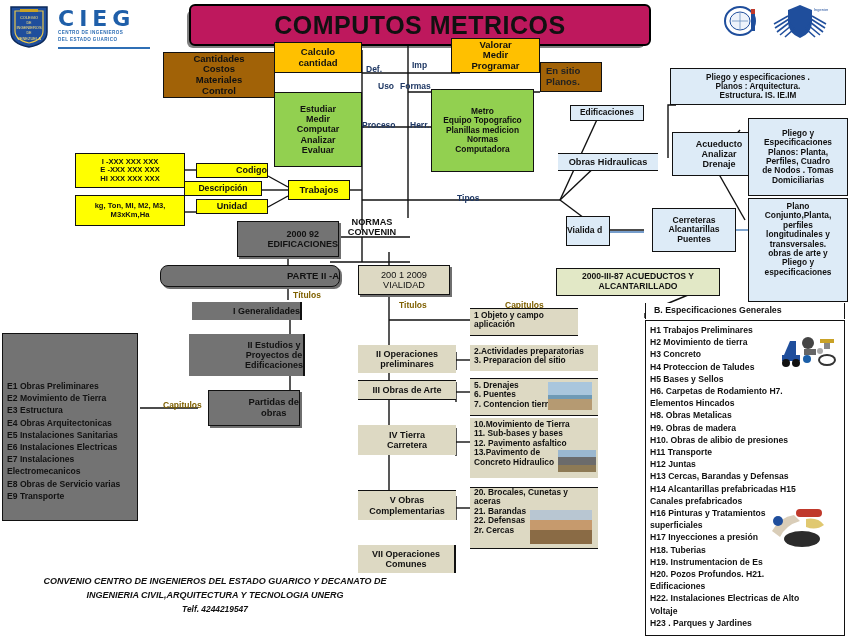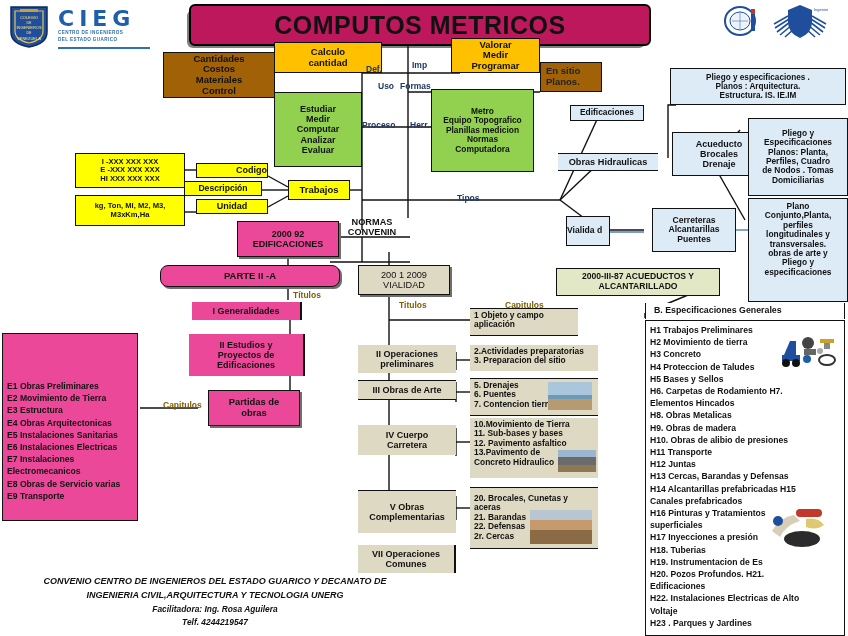--- a/index.html
+++ b/index.html
@@ -7,21 +7,21 @@
        font-family:"Liberation Sans","DejaVu Sans",sans-serif;color:#111;}
   .box{position:absolute;box-sizing:border-box;display:flex;align-items:center;
        justify-content:center;text-align:center;line-height:1.12;}
   .bd{border:1.5px solid #111;}
   .shadow{box-shadow:2px 2px 0 #6f6f6f;}
   .blue{background:#a16207;}
   .lblue{background:#ddebf7;}
   .orange{background:#ffc000;}
   .green{background:#92d050;}
   .yellow{background:#ffff00;}
-  .pink{background:#ec4899;}
+  .pink{background:#737373;justify-content:flex-end;}
   .tan{background:#ddd9c3;}
   .olive{background:#e2e8c6;}
   .white{background:#ffffff;}
   .t-left{justify-content:flex-start;text-align:left;}
   .t-top{align-items:flex-start;}
   .title-wrap{position:absolute;left:181px;top:4px;width:458px;height:38px;}
   .title-shadow{position:absolute;left:6px;top:6px;width:100%;height:100%;
      background:#808080;border-radius:6px;}
   .title-main{position:absolute;left:0;top:0;width:100%;height:100%;
      background:#be185d;border:2.5px solid #000;border-radius:6px;
@@ -172,21 +172,21 @@
   <path class="ln" d="M645 313 V318"></path>
 </svg>
 
 <div class="box bd blue" style="left:163px;top:52px;width:112px;height:46px;font-size:9.5px;font-weight:bold;">
   <span style="white-space:pre-line">Cantidades
 Costos
 Materiales
 Control</span>
 </div>
 
-<div class="box bd orange" style="left:274px;top:42px;width:108px;height:31px;font-size:9.5px;font-weight:bold;">
+<div class="box bd orange" style="left:274px;top:42px;width:88px;height:31px;font-size:9.5px;font-weight:bold;">
   <span style="white-space:pre-line">Calculo
 cantidad</span>
 </div>
 
 <div class="box bd orange" style="left:451px;top:38px;width:89px;height:35px;font-size:9.5px;font-weight:bold;">
   <span style="white-space:pre-line">Valorar
 Medir
 Programar</span>
 </div>
 
@@ -259,21 +259,21 @@
 </div>
 
 <div class="box bd lblue" style="left:670px;top:68px;width:176px;height:37px;font-size:8.2px;font-weight:bold;">
   <span style="white-space:pre-line">Pliego y especificaciones .
 Planos : Arquitectura.
 Estructura. IS. IE.IM</span>
 </div>
 
 <div class="box bd lblue" style="left:672px;top:132px;width:94px;height:44px;font-size:9px;font-weight:bold;">
   <span style="white-space:pre-line">Acueducto
-Brocales
+Analizar
 Drenaje</span>
 </div>
 
 <div class="box bd lblue" style="left:748px;top:118px;width:100px;height:78px;font-size:8.4px;font-weight:bold;">
   <span style="white-space:pre-line">Pliego y
 Especificaciones
 Planos: Planta,
 Perfiles, Cuadro
 de Nodos . Tomas
 Domiciliarias</span>
@@ -370,37 +370,37 @@
   <span>III Obras de Arte</span>
 </div>
 <div class="box tan t-left t-top" style="left:470px;top:378px;width:128px;height:38px;font-size:8.4px;padding:2px 4px;font-weight:bold;border-top:1.5px solid #111;border-bottom:1.5px solid #111;">
   <span style="white-space:pre-line">5. Drenajes
 6. Puentes
 7. Contencion tierra</span>
   <div class="imgph ph-bridge" style="left:78px;top:3px;width:44px;height:28px;"></div>
 </div>
 
 <div class="box tan" style="left:358px;top:425px;width:98px;height:30px;font-size:9px;font-weight:bold;">
-  <span style="white-space:pre-line">IV  Cuerpo
+  <span style="white-space:pre-line">IV  Tierra
 Carretera</span>
 </div>
 <div class="box tan t-left t-top" style="left:470px;top:418px;width:128px;height:60px;font-size:8.4px;padding:2px 4px;font-weight:bold;">
   <span style="white-space:pre-line">10.Movimiento de Tierra
 11. Sub-bases y bases
 12. Pavimento asfaltico
 13.Pavimento de
 Concreto Hidraulico</span>
   <div class="imgph ph-road" style="left:88px;top:32px;width:38px;height:22px;"></div>
 </div>
 
-<div class="box tan" style="left:358px;top:490px;width:98px;height:43px;font-size:9px;font-weight:bold;border-top:1.5px solid #111;">
+<div class="box tan" style="left:358px;top:490px;width:98px;height:30px;font-size:9px;font-weight:bold;border-top:1.5px solid #111;">
   <span style="white-space:pre-line">V Obras
 Complementarias</span>
 </div>
-<div class="box tan t-left t-top" style="left:470px;top:487px;width:128px;height:62px;font-size:8.4px;padding:6px 4px;font-weight:bold;border-top:1.5px solid #111;border-bottom:1.5px solid #111;">
+<div class="box tan t-left t-top" style="left:470px;top:487px;width:128px;height:62px;font-size:8.4px;padding:0 4px;font-weight:bold;border-top:1.5px solid #111;border-bottom:1.5px solid #111;">
   <span style="white-space:pre-line">20. Brocales, Cunetas y
 aceras
 21. Barandas
 22. Defensas
 2r. Cercas</span>
   <div class="imgph ph-work" style="left:60px;top:22px;width:62px;height:34px;"></div>
 </div>
 
 <div class="box tan" style="left:358px;top:545px;width:98px;height:28px;font-size:9px;font-weight:bold;border-right:2px solid #111;">
   <span style="white-space:pre-line">VII  Operaciones
@@ -466,15 +466,14 @@
       <path d="M40 20 q12 -2 18 6 q-8 6 -18 2 z" fill="#e0c870"></path>
       <ellipse cx="36" cy="40" rx="18" ry="8" fill="#2b2b2b"></ellipse>
       <circle cx="12" cy="22" r="5" fill="#1f4e9c"></circle>
     </svg>
   </div>
 </div>
 
 <div class="footer">
   <div>CONVENIO  CENTRO DE INGENIEROS DEL ESTADO GUARICO  Y DECANATO DE</div>
   <div>INGENIERIA  CIVIL,ARQUITECTURA Y TECNOLOGIA UNERG</div>
-  <div class="l2">Facilitadora: Ing. Rosa  Aguilera</div>
   <div class="l2">Telf. 4244219547</div>
 </div>
 
 </body></html>

